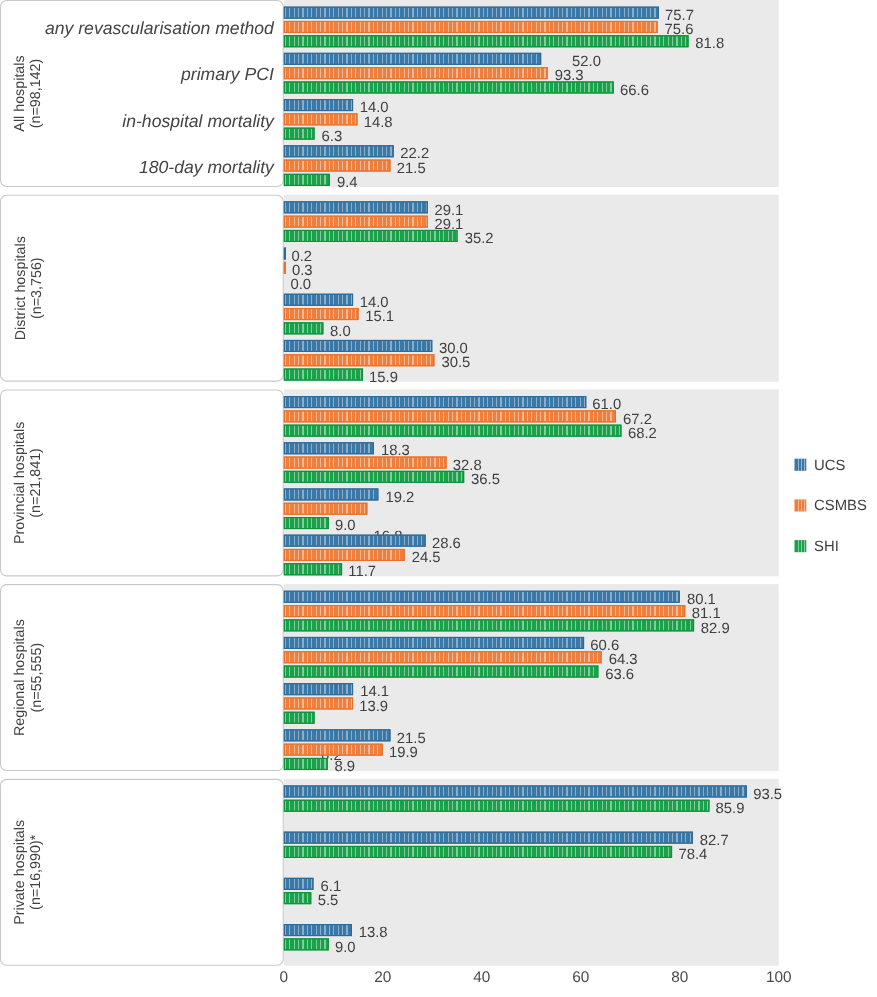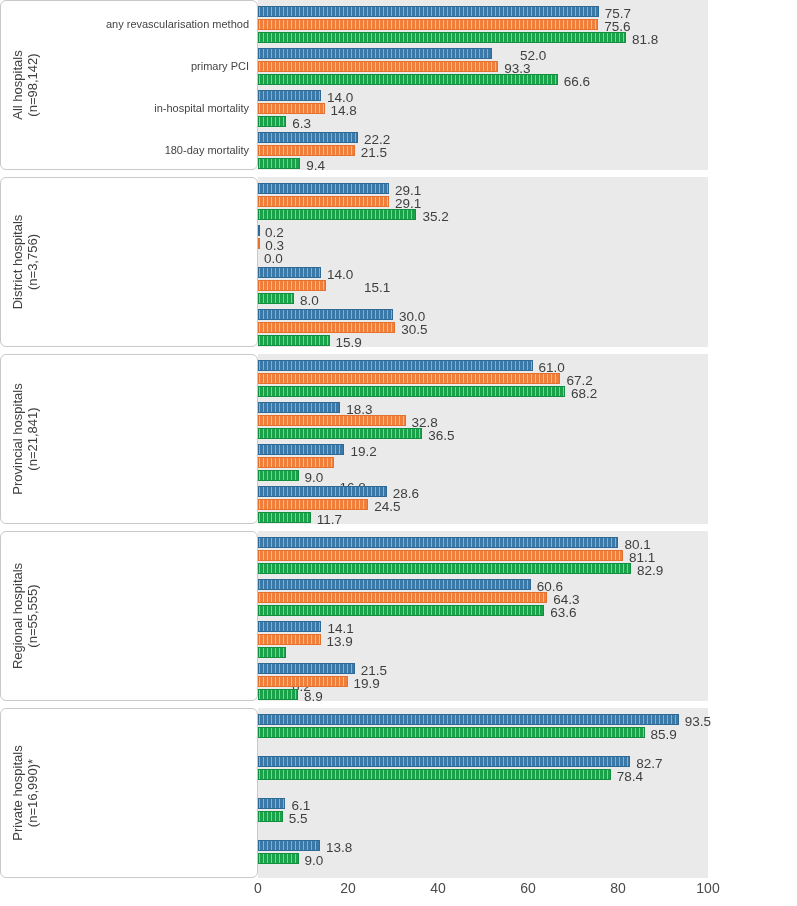--- a/index.html
+++ b/index.html
@@ -51,24 +51,25 @@
     color: #3f3f3f;
     line-height: 15px;
   }
   .facet-strip .rot .l2 { display: block; }
 
   
   .cat-label {
     position: absolute;
     right: 8px;
     text-align: right;
-    font-size: 11px;
+    font-size: 16px;
     color: #444444;
     white-space: nowrap;
     line-height: 1;
+    font-style: italic;
   }
 
   
   .bar {
     position: absolute;
     height: 11px;
     border-radius: 0;
   }
   .bar.ucs {
     background-color: #3a78a8;
@@ -205,21 +206,21 @@
     <div class="bar shi" style="left: 258px; top: 209px; width: 158.4px;"></div>
     <div class="bar-value" style="left: 422.4px; top: 210px;">35.2</div>
     <div class="bar ucs" style="left: 258px; top: 225px; width: 0.9px;"></div>
     <div class="bar-value" style="left: 264.9px; top: 226px;">0.2</div>
     <div class="bar csmbs" style="left: 258px; top: 238px; width: 1.35px;"></div>
     <div class="bar-value" style="left: 265.35px; top: 239px;">0.3</div>
     <div class="bar-value" style="left: 264px; top: 252px;">0.0</div>
     <div class="bar ucs" style="left: 258px; top: 267px; width: 63px;"></div>
     <div class="bar-value" style="left: 327px; top: 268px;">14.0</div>
     <div class="bar csmbs" style="left: 258px; top: 280px; width: 67.95px;"></div>
-    <div class="bar-value" style="left: 331.95px; top: 281px; margin-left: 32px;">15.1</div>
+    <div class="bar-value" style="left: 331.95px; top: 281px;">15.1</div>
     <div class="bar shi" style="left: 258px; top: 293px; width: 36px;"></div>
     <div class="bar-value" style="left: 300px; top: 294px;">8.0</div>
     <div class="bar ucs" style="left: 258px; top: 309px; width: 135px;"></div>
     <div class="bar-value" style="left: 399px; top: 310px;">30.0</div>
     <div class="bar csmbs" style="left: 258px; top: 322px; width: 137.25px;"></div>
     <div class="bar-value" style="left: 401.25px; top: 323px;">30.5</div>
     <div class="bar shi" style="left: 258px; top: 335px; width: 71.55px;"></div>
     <div class="bar-value" style="left: 335.55px; top: 336px;">15.9</div>
     <div class="facet" style="top: 354px; height: 170px;">
       <div class="facet-strip">
@@ -297,19 +298,33 @@
     <div class="bar shi" style="left: 258px; top: 769px; width: 352.8px;"></div>
     <div class="bar-value" style="left: 616.8px; top: 770px;">78.4</div>
     <div class="bar ucs" style="left: 258px; top: 798px; width: 27.45px;"></div>
     <div class="bar-value" style="left: 291.45px; top: 799px;">6.1</div>
     <div class="bar shi" style="left: 258px; top: 811px; width: 24.75px;"></div>
     <div class="bar-value" style="left: 288.75px; top: 812px;">5.5</div>
     <div class="bar ucs" style="left: 258px; top: 840px; width: 62.1px;"></div>
     <div class="bar-value" style="left: 326.1px; top: 841px;">13.8</div>
     <div class="bar shi" style="left: 258px; top: 853px; width: 40.5px;"></div>
     <div class="bar-value" style="left: 304.5px; top: 854px;">9.0</div>
+    <div class="legend">
+      <div class="legend-row">
+        <span class="legend-swatch ucs"></span>
+        <span class="legend-label">UCS</span>
+      </div>
+      <div class="legend-row">
+        <span class="legend-swatch csmbs"></span>
+        <span class="legend-label">CSMBS</span>
+      </div>
+      <div class="legend-row">
+        <span class="legend-swatch shi"></span>
+        <span class="legend-label">SHI</span>
+      </div>
+    </div>
     <div class="xtick" style="left: 258px;">0</div>
     <div class="xtick" style="left: 348px;">20</div>
     <div class="xtick" style="left: 438px;">40</div>
     <div class="xtick" style="left: 528px;">60</div>
     <div class="xtick" style="left: 618px;">80</div>
     <div class="xtick" style="left: 708px;">100</div>
   </div>
 
 </body></html>

